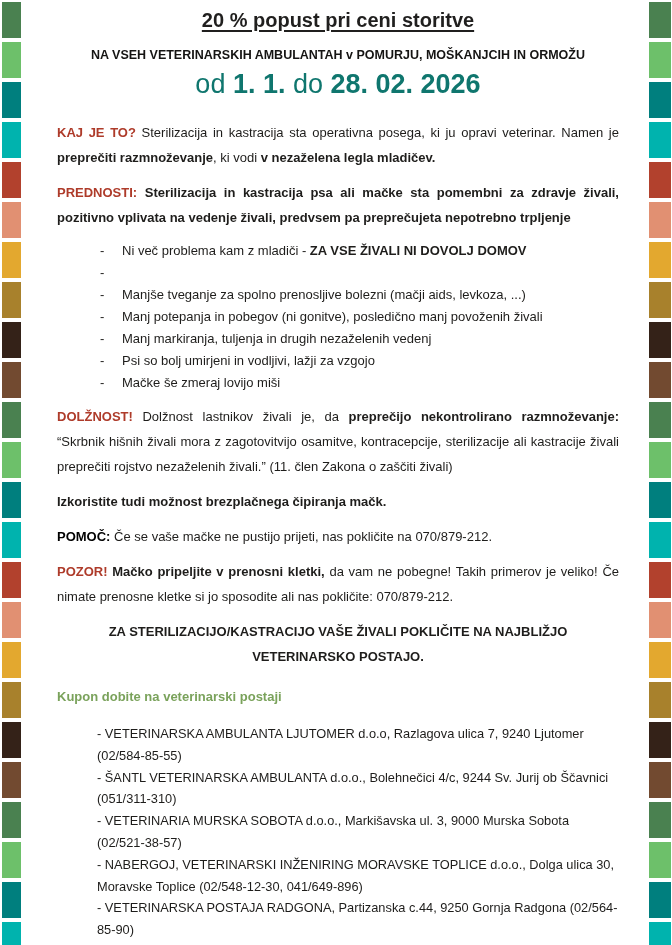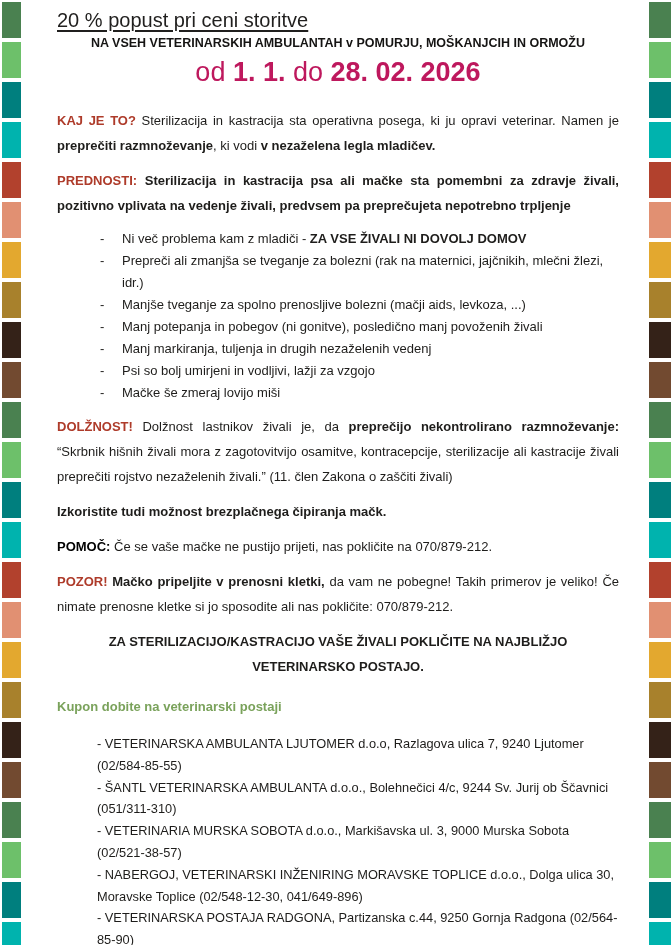--- a/index.html
+++ b/index.html
@@ -14,25 +14,25 @@
   .strip{position:absolute;top:2px;display:flex;flex-direction:column;gap:4px;}
   .strip-left{left:2px;width:19px;}
   .strip-right{left:649px;width:22px;}
   .strip .sq{height:36px;flex:none;}
   .content{position:absolute;left:57px;top:0;width:562px;}
   .title{
     margin-top:55px;text-align:center;
     font-size:14.5px;font-weight:bold;letter-spacing:.2px;
   }
   .subtitle{
-    margin-top:9px;text-align:left;
-    font-size:20px;font-weight:normal;color:#201f1e;
+    margin-top:9px;text-align:center;
+    font-size:20px;font-weight:bold;color:#201f1e;
     text-decoration:underline;text-underline-offset:3px;
   }
-  .line3{margin-top:4px;text-align:center;font-size:12.5px;font-weight:bold;color:#151413;}
+  .line3{margin-top:16px;text-align:center;font-size:12.5px;font-weight:bold;color:#151413;}
   .daterange{margin-top:7px;margin-bottom:20px;text-align:center;font-size:27px;}
   .para{font-size:13px;line-height:25px;margin:0 0 10px 0;}
   .para.justify{text-align:justify;}
   .para.center{text-align:center;}
   .bullets{margin:0 0 10px 0;}
   .bullet{display:flex;font-size:13px;line-height:22px;padding-left:43px;}
   .bullet .dash{width:22px;flex:none;}
   .bullet .btxt{flex:1;}
   .green-heading{margin:20px 0 19px 0;font-size:13px;font-weight:bold;}
   .loc{font-size:12.8px;line-height:21.8px;margin-left:40px;}
@@ -91,33 +91,32 @@
       <div class="sq" style="background: rgb(114, 74, 48);"></div>
       <div class="sq" style="background: rgb(74, 129, 80);"></div>
       <div class="sq" style="background: rgb(109, 192, 106);"></div>
       <div class="sq" style="background: rgb(0, 127, 126);"></div>
       <div class="sq" style="background: rgb(0, 179, 174);"></div>
     </div>
 
   <div class="content">
     <div class="subtitle">20 % popust pri ceni storitve</div>
     <div class="line3">NA VSEH VETERINARSKIH AMBULANTAH v POMURJU,  MOŠKANJCIH IN ORMOŽU</div>
-    <div class="daterange" id="daterange" style="color: #be185d;"><span>od </span><span class="b">1. 1. </span><span>do </span><span class="b">28. 02. 2026</span></div>
+    <div class="daterange" id="daterange" style="color: #0f766e;"><span>od </span><span class="b">1. 1. </span><span>do </span><span class="b">28. 02. 2026</span></div>
 
     <div id="flow">
         <div class="para justify"><span class="b" style="color: rgb(174, 59, 42);">KAJ JE TO? </span><span>Sterilizacija in kastracija sta operativna posega, ki ju opravi veterinar. Namen je </span><span class="b">preprečiti razmnoževanje</span><span>, ki vodi </span><span class="b">v nezaželena legla mladičev</span><span class="b">.</span></div>
         <div class="para justify"><span class="b" style="color: rgb(174, 59, 42);">PREDNOSTI: </span><span class="b">Sterilizacija in kastracija psa ali mačke sta pomembni za zdravje živali, pozitivno vplivata na vedenje živali, predvsem pa preprečujeta nepotrebno trpljenje</span></div>
         <div class="bullets">
           <div class="bullet">
             <span class="dash">-</span>
             <span class="btxt"><span>Ni več problema kam z mladiči - </span><span class="b">ZA VSE ŽIVALI NI DOVOLJ DOMOV</span></span>
           </div>
           <div class="bullet">
             <span class="dash">-</span>
-            <span class="btxt"><span>Prepreči ali zmanjša se tveganje za bolezni (rak na maternici, jajčnikih, mlečni žlezi, idr.)</span></span>
           </div>
           <div class="bullet">
             <span class="dash">-</span>
             <span class="btxt"><span>Manjše tveganje za spolno prenosljive bolezni (mačji aids, levkoza, ...)</span></span>
           </div>
           <div class="bullet">
             <span class="dash">-</span>
             <span class="btxt"><span>Manj potepanja in pobegov (ni gonitve), posledično manj povoženih živali</span></span>
           </div>
           <div class="bullet">

